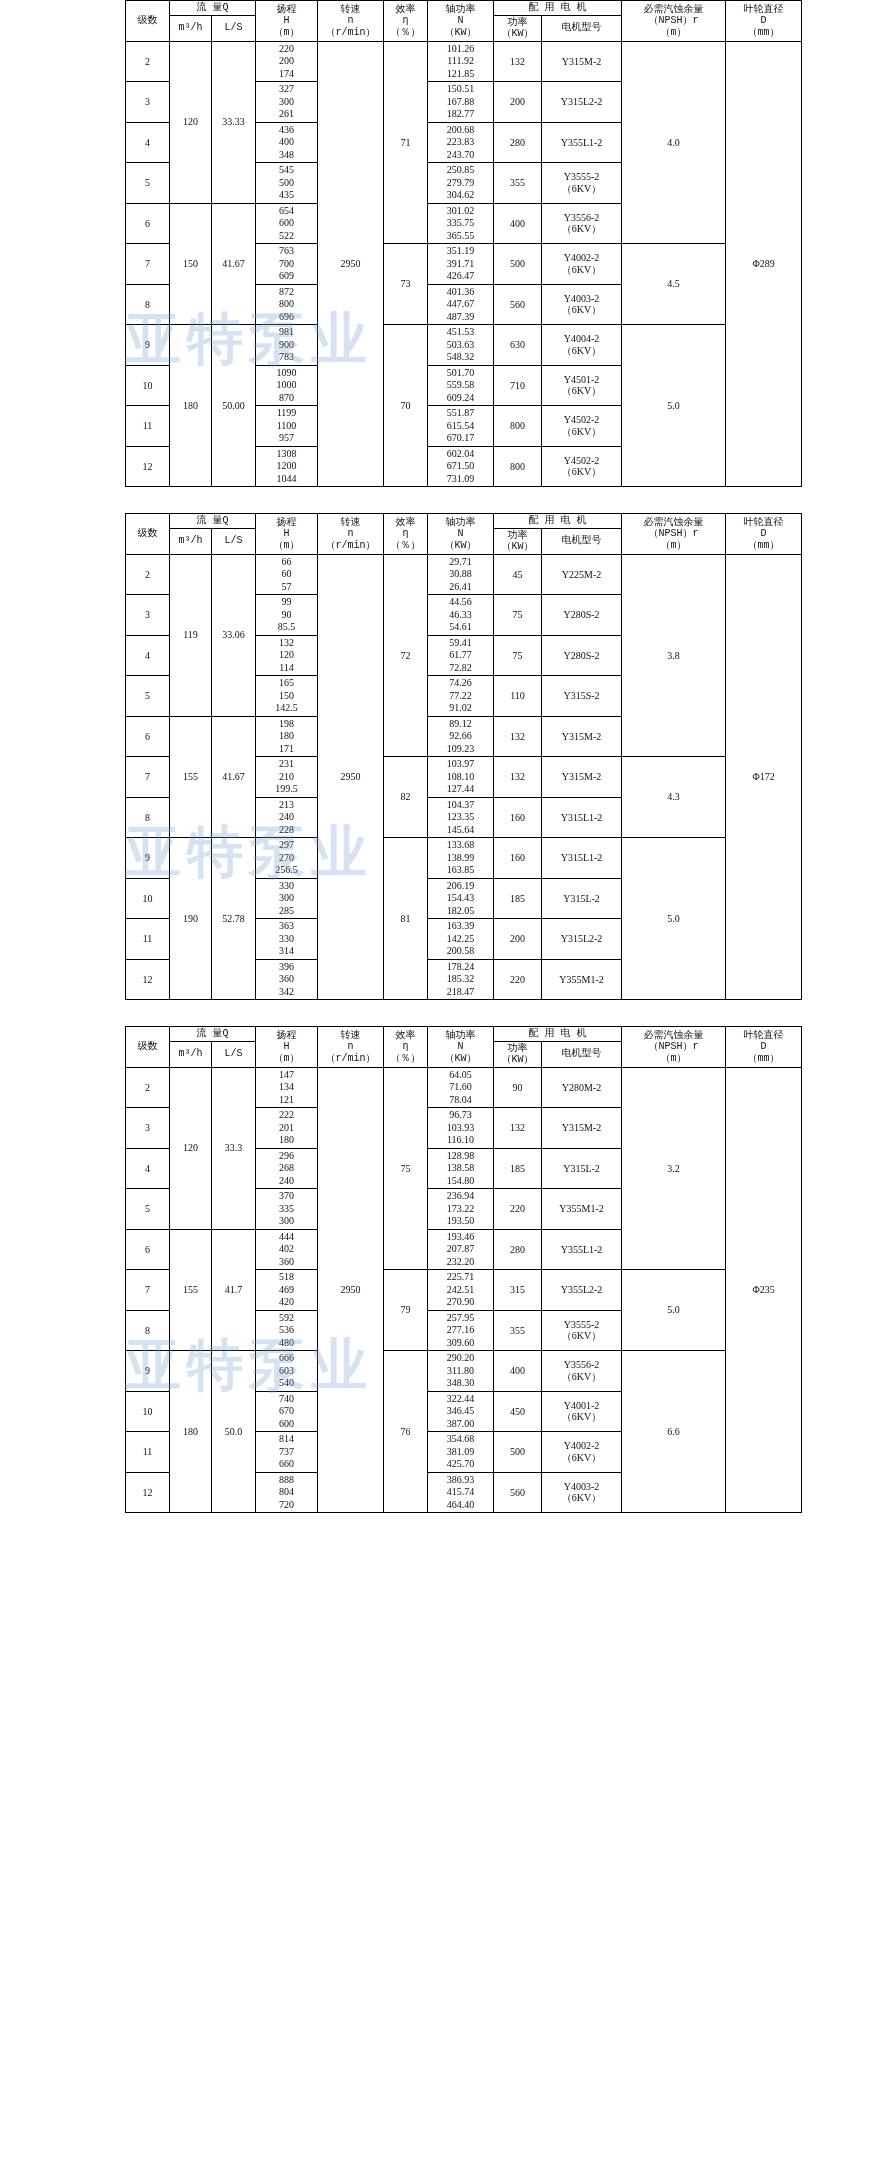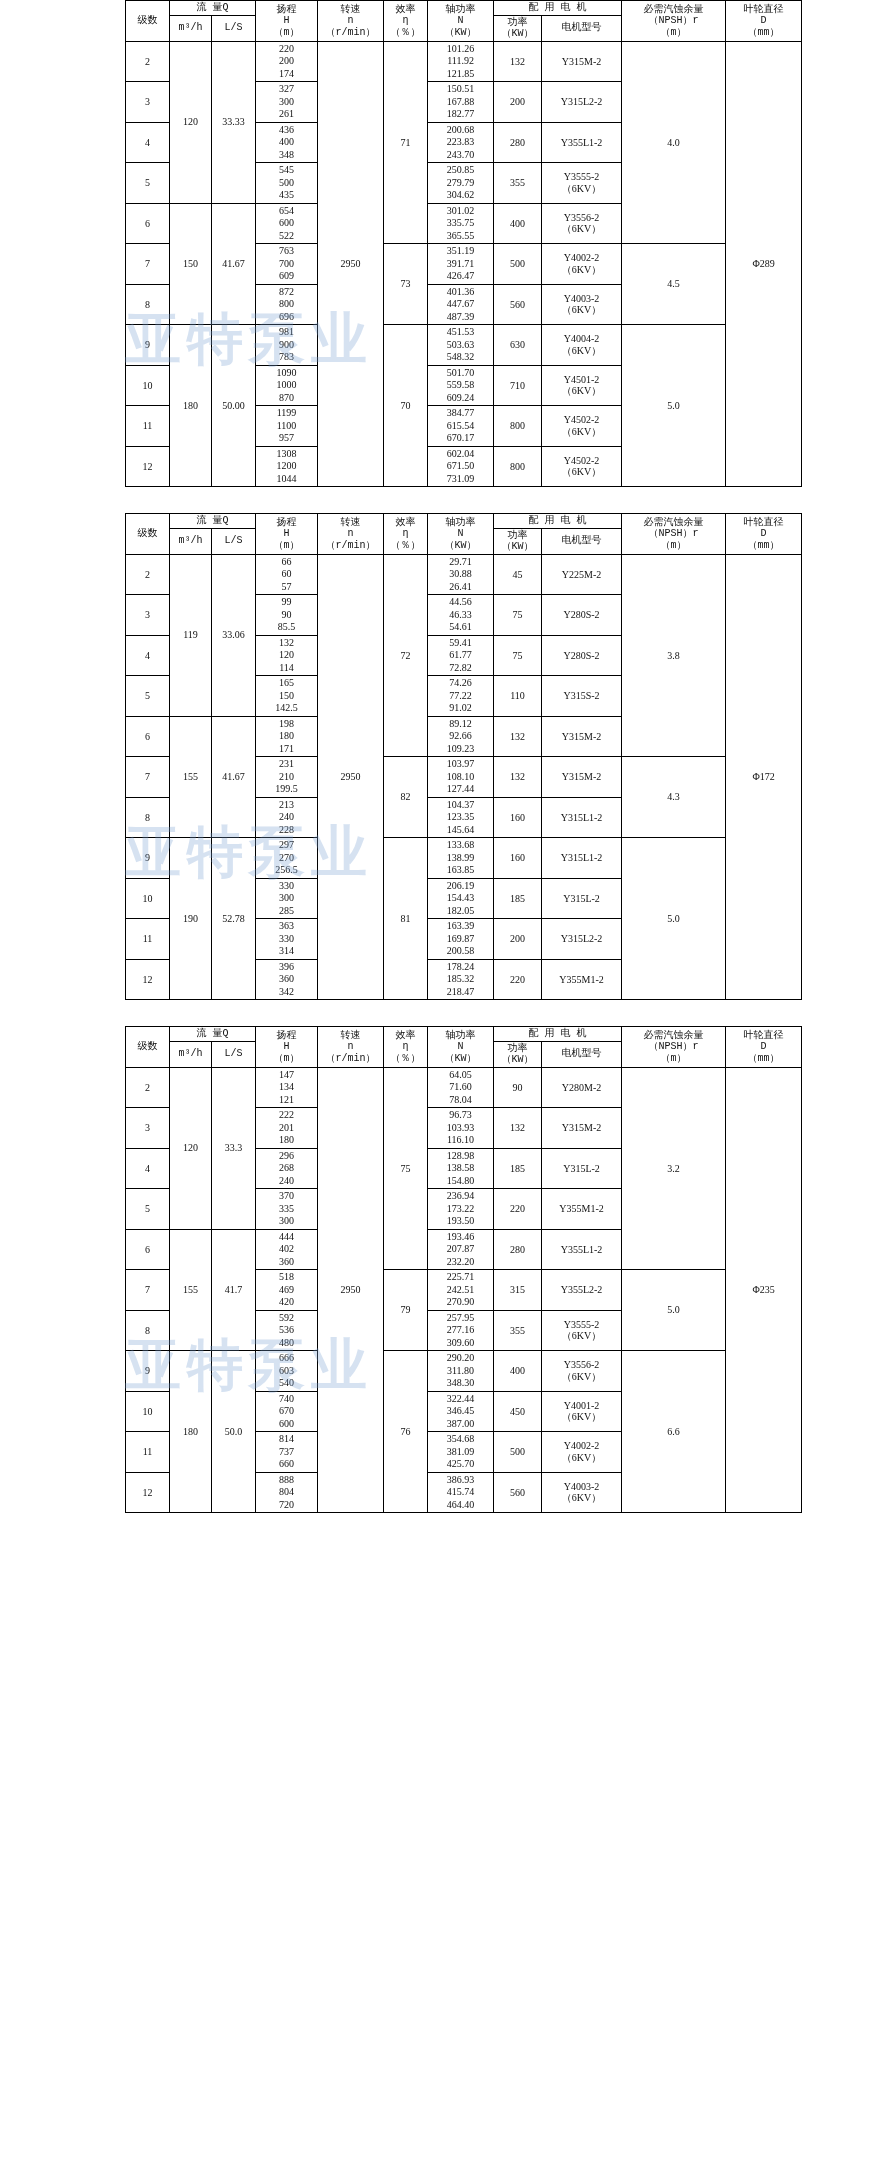--- a/index.html
+++ b/index.html
@@ -334,21 +334,21 @@
             <td class="rowcell">11</td>
             <td class="rowcell">
               <div class="triple">
                 <span>1199</span>
                 <span>1100</span>
                 <span>957</span>
               </div>
             </td>
             <td class="rowcell">
               <div class="triple">
-                <span>384.77</span>
+                <span>551.87</span>
                 <span>615.54</span>
                 <span>670.17</span>
               </div>
             </td>
             <td>800</td>
             <td>
               <div>Y4502-2</div>
               <div>（6KV）</div>
             </td>
           </tr>
@@ -646,21 +646,21 @@
             <td class="rowcell">
               <div class="triple">
                 <span>363</span>
                 <span>330</span>
                 <span>314</span>
               </div>
             </td>
             <td class="rowcell">
               <div class="triple">
                 <span>163.39</span>
-                <span>169.87</span>
+                <span>142.25</span>
                 <span>200.58</span>
               </div>
             </td>
             <td>200</td>
             <td>
               <div>Y315L2-2</div>
             </td>
           </tr>
           <tr>
             <td class="rowcell">12</td>

